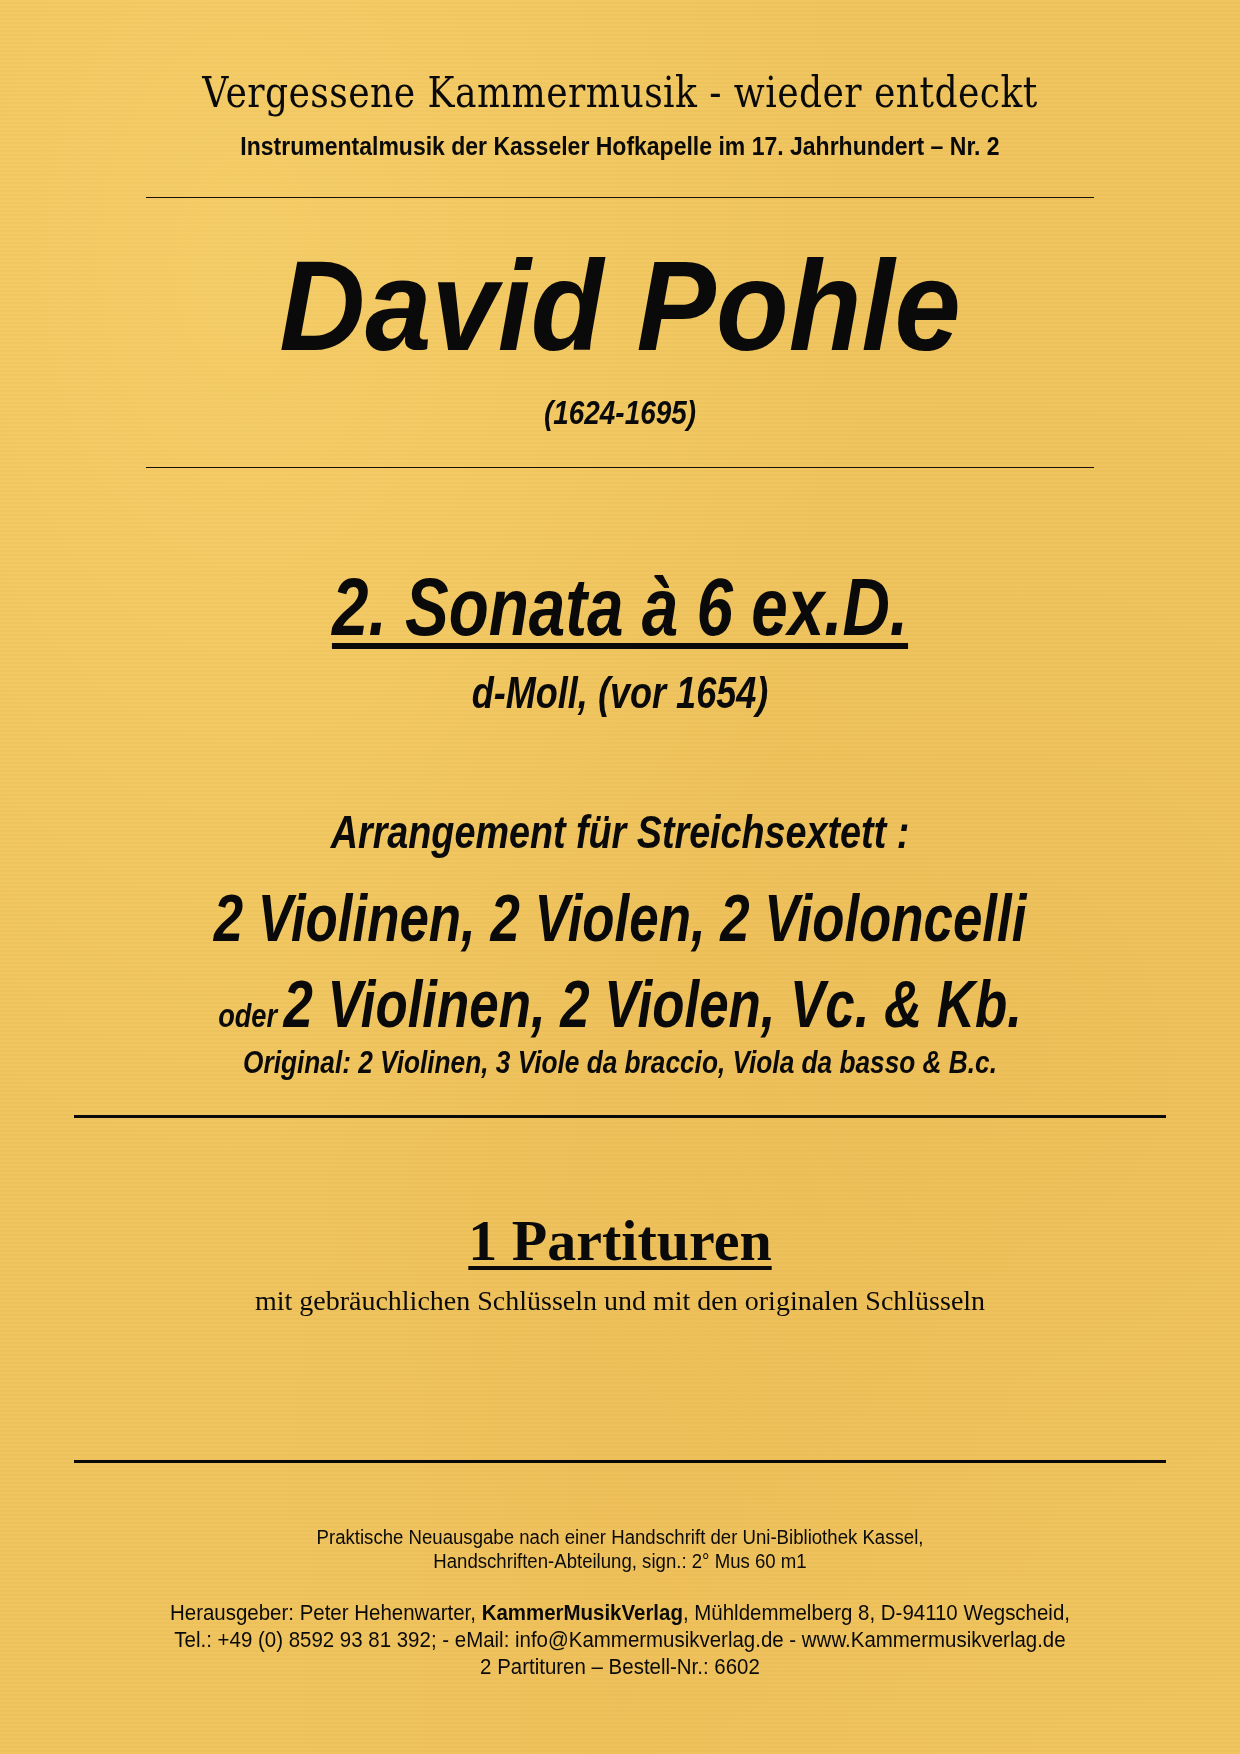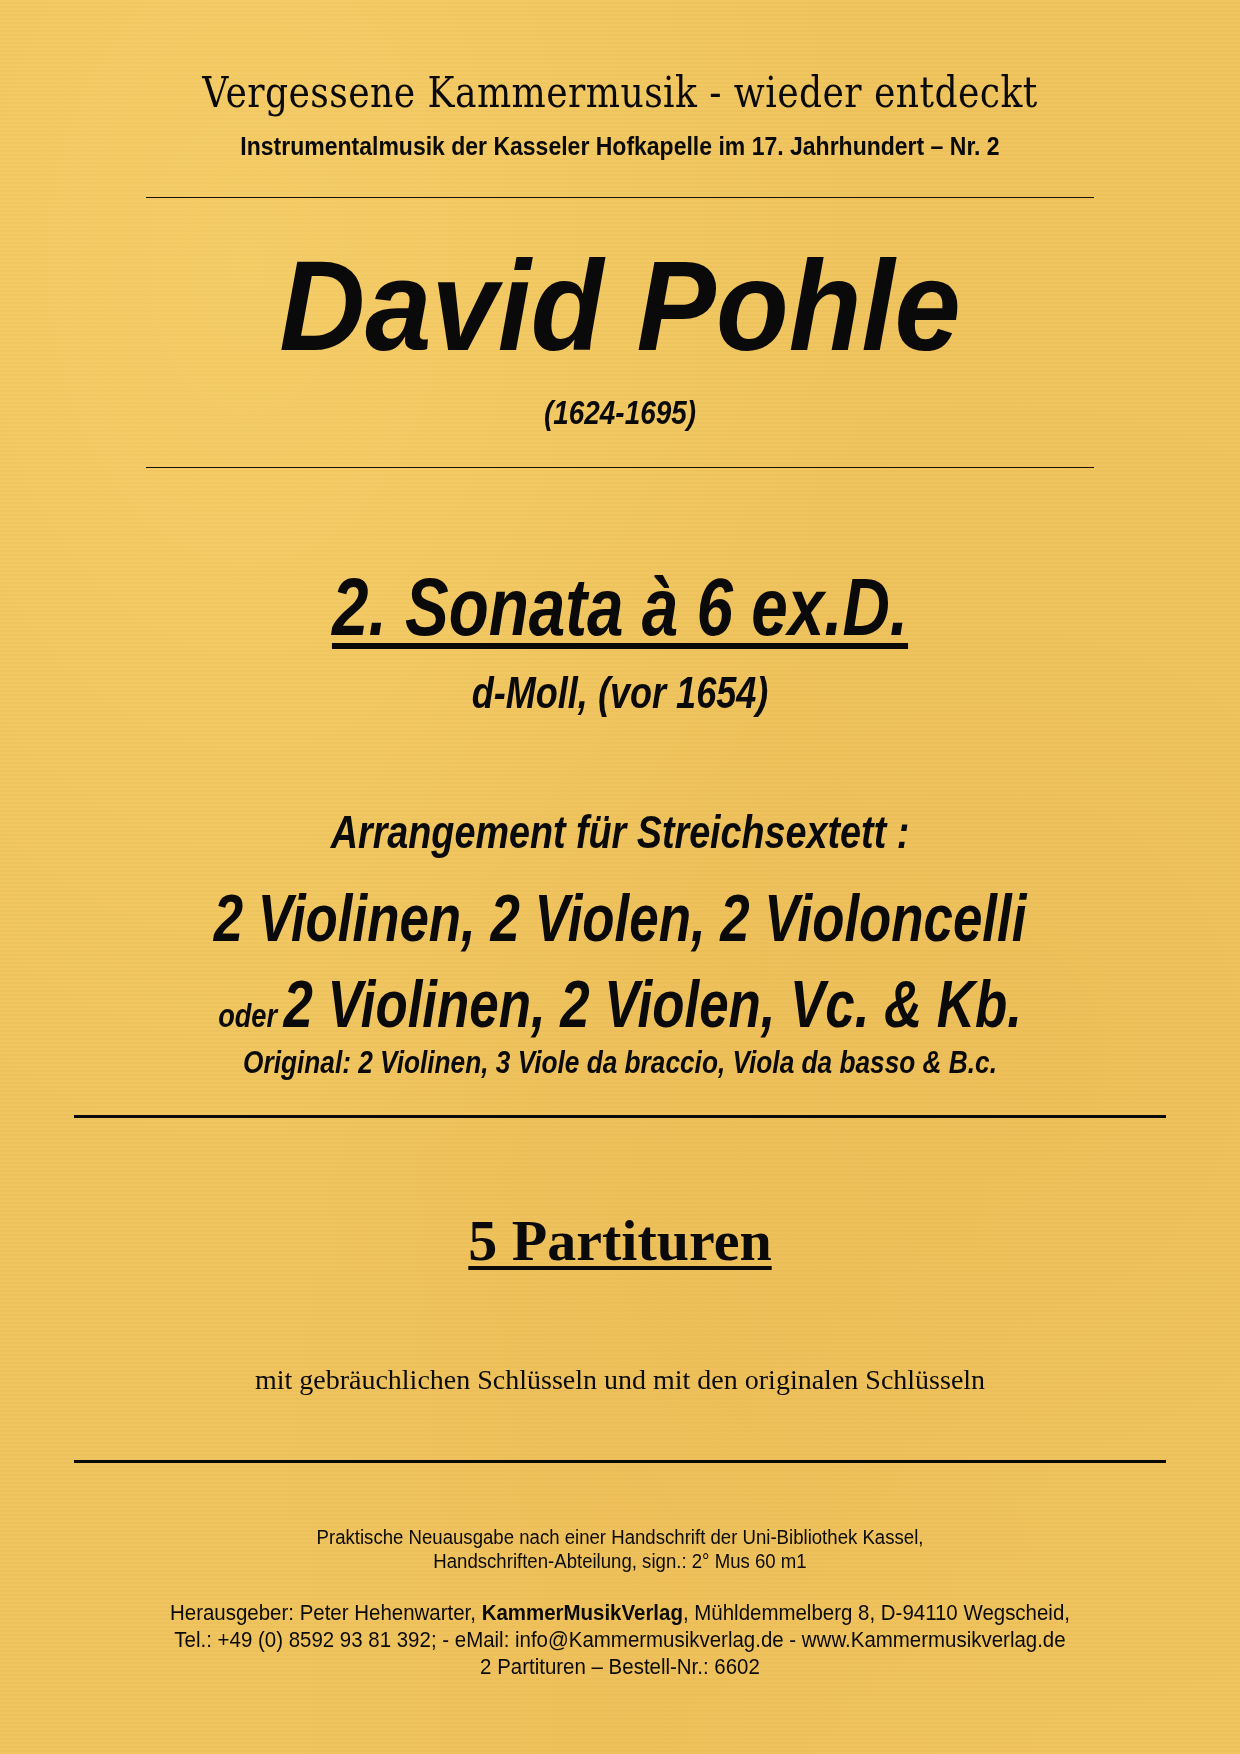--- a/index.html
+++ b/index.html
@@ -145,21 +145,21 @@
       font-weight: bold;
       font-size: 58px;
       line-height: 1;
     }
     .score-title span {
       text-decoration: underline;
       text-decoration-thickness: 4px;
       text-underline-offset: 6px;
     }
     .score-note {
-      top: 1364px;
+      top: 1285px;
       font-family: "Liberation Serif", "DejaVu Serif", serif;
       font-size: 28px;
     }
     .footer-line {
       font-family: "Liberation Sans", sans-serif;
       font-size: 20px;
       transform: scaleX(0.93);
       transform-origin: 620px 0;
     }
     .footer-line.large {
@@ -188,21 +188,21 @@
 <div class="abs arrangement-label">Arrangement für Streichsextett :</div>
 <div class="abs instrumentation-1">2 Violinen, 2 Violen, 2 Violoncelli</div>
 <div class="abs instrumentation-2">
   <span class="oder">oder</span><span>2 Violinen, 2 Violen, Vc. &amp; Kb.</span>
 </div>
 <div class="abs original-note">Original: 2 Violinen, 3 Viole da braccio, Viola da basso &amp; B.c.</div>
 
 <div class="thick-rule" style="top:1115px;"></div>
 
 <div class="abs score-title">
-  <span>5 Partituren</span>
+  <span>1 Partituren</span>
 </div>
 <div class="abs score-note">mit gebräuchlichen Schlüsseln und mit den originalen Schlüsseln</div>
 
 <div class="thick-rule" style="top:1460px;"></div>
 
 <div class="abs footer-line" style="top:1526px;">Praktische Neuausgabe nach einer Handschrift der Uni-Bibliothek Kassel,</div>
 <div class="abs footer-line" style="top:1550px;">Handschriften-Abteilung, sign.: 2° Mus 60 m1</div>
 
 <div class="abs footer-line large" style="top:1600px;"><span>Herausgeber: Peter Hehenwarter, </span><b>KammerMusikVerlag</b><span>, Mühldemmelberg 8, D-94110 Wegscheid,</span></div>
 <div class="abs footer-line large" style="top:1627px;">Tel.: +49 (0) 8592 93 81 392; - eMail: info@Kammermusikverlag.de - www.Kammermusikverlag.de</div>

